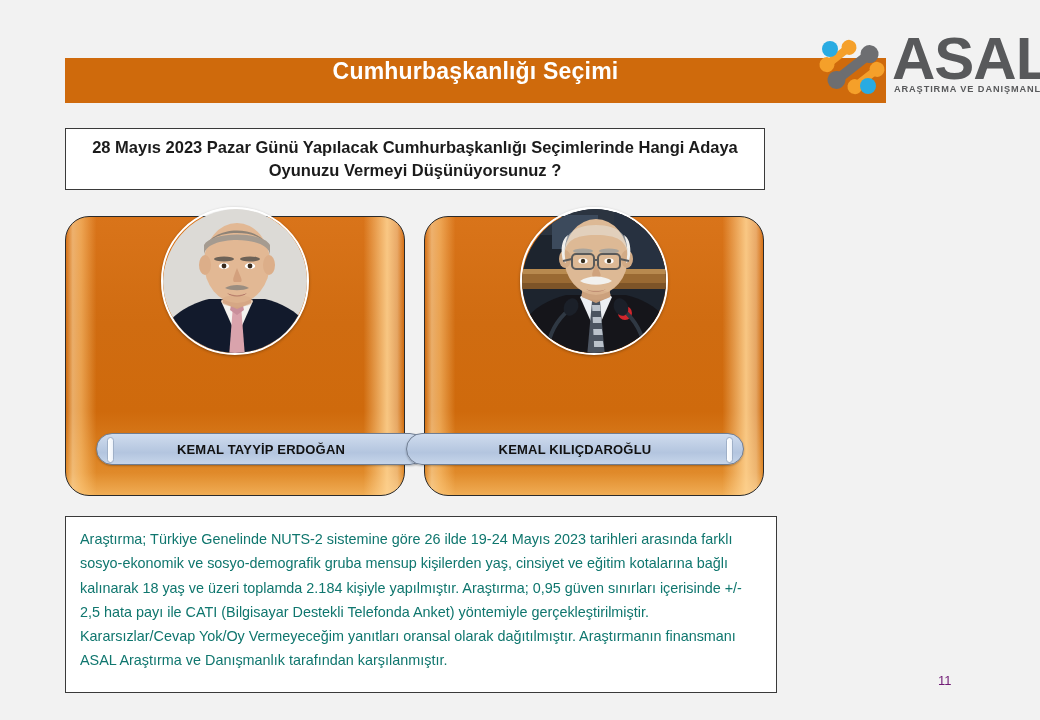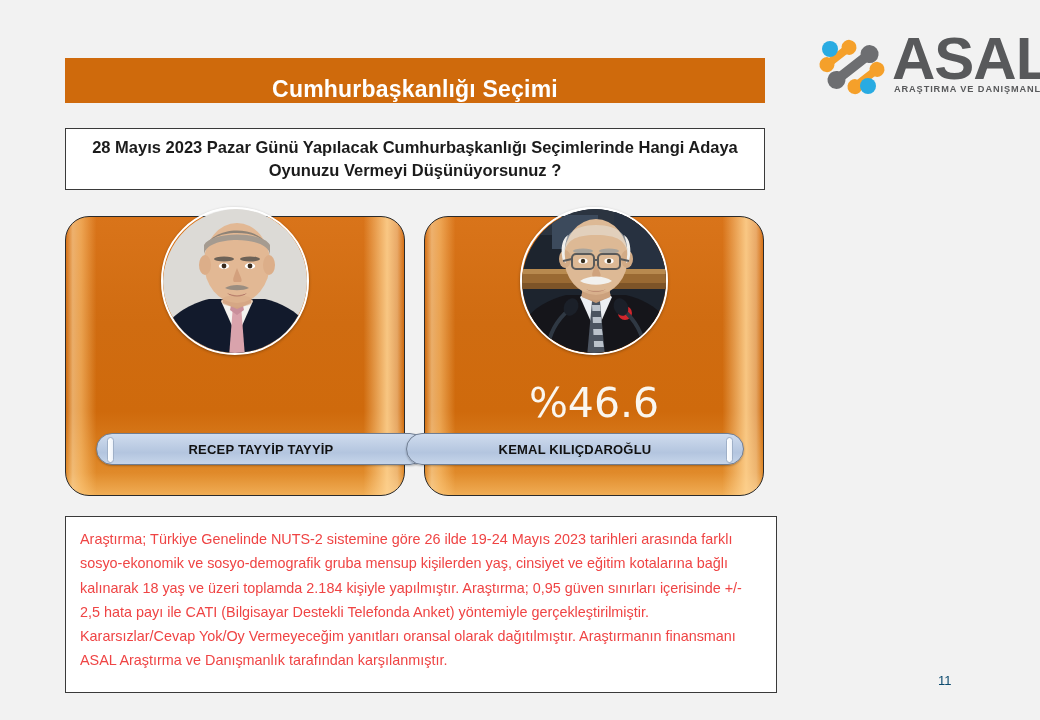--- a/index.html
+++ b/index.html
@@ -14,25 +14,25 @@
     background: #f2f2f2;
     font-family: "Liberation Sans", sans-serif;
     position: relative;
   }
 
   
   #title-bar {
     position: absolute;
     left: 65px;
     top: 58px;
-    width: 700px;
+    width: 821px;
     height: 45px;
     background: #cf6a0c;
     display: flex;
-    align-items: flex-end;
+    align-items: flex-start;
     justify-content: center;
   }
   #title-bar .title-text {
     color: #ffffff;
     font-size: 23px;
     font-weight: bold;
     letter-spacing: 0.2px;
   }
 
   
@@ -205,31 +205,31 @@
     top: 516px;
     width: 712px;
     height: 177px;
     background: #ffffff;
     border: 1px solid #3a3a3a;
     padding: 10px 14px 8px 14px;
   }
   #footnote-box .fn-text {
     font-size: 14.4px;
     line-height: 24.3px;
-    color: #ef4444;
+    color: #0f766e;
     text-align: left;
   }
 
   
   #page-number {
     position: absolute;
     left: 938px;
     top: 673px;
     font-size: 13px;
-    color: #0c4a6e;
+    color: #701a75;
   }
 </style>
 </head>
 <body>
 
 <div id="title-bar">
   <span class="title-text">Cumhurbaşkanlığı Seçimi</span>
 </div>
 
 <div id="logo">
@@ -386,26 +386,25 @@
         <path d="M74 54 C71 62 69 66 71 68 L78 68 C80 66 77 62 74 54 Z" fill="#cfa27c"></path>
 
         <path d="M58 72 C66 66 82 66 90 72 C82 77 66 77 58 72 Z" fill="#f2f1ee"></path>
 
         <path d="M64 80 C70 84 78 84 84 80 C78 83 70 83 64 80 Z" fill="#9d6257"></path>
 
         <ellipse cx="74" cy="86" rx="15" ry="5" fill="#d4a884" opacity="0.5"></ellipse>
       </g>
     </svg>
   </div>
-  <div class="pct">%46.6</div>
 </div>
 
 <div class="name-bar" id="name-bar-left">
   <span class="pill-accent"></span>
-  <span class="name-text">RECEP TAYYİP TAYYİP</span>
+  <span class="name-text">KEMAL TAYYİP ERDOĞAN</span>
 </div>
 
 <div class="name-bar" id="name-bar-right">
   <span class="pill-accent"></span>
   <span class="name-text">KEMAL KILIÇDAROĞLU</span>
 </div>
 
 <div id="footnote-box">
   <div class="fn-text">Araştırma; Türkiye Genelinde NUTS-2 sistemine göre 26 ilde 19-24 Mayıs 2023 tarihleri arasında farklı sosyo-ekonomik ve sosyo-demografik gruba mensup kişilerden yaş, cinsiyet ve eğitim kotalarına bağlı kalınarak 18 yaş ve üzeri toplamda 2.184 kişiyle yapılmıştır. Araştırma; 0,95 güven sınırları içerisinde +/- 2,5 hata payı ile CATI (Bilgisayar Destekli Telefonda Anket) yöntemiyle gerçekleştirilmiştir. Kararsızlar/Cevap Yok/Oy Vermeyeceğim yanıtları oransal olarak dağıtılmıştır. Araştırmanın finansmanı ASAL Araştırma ve Danışmanlık tarafından karşılanmıştır.</div>
 </div>

